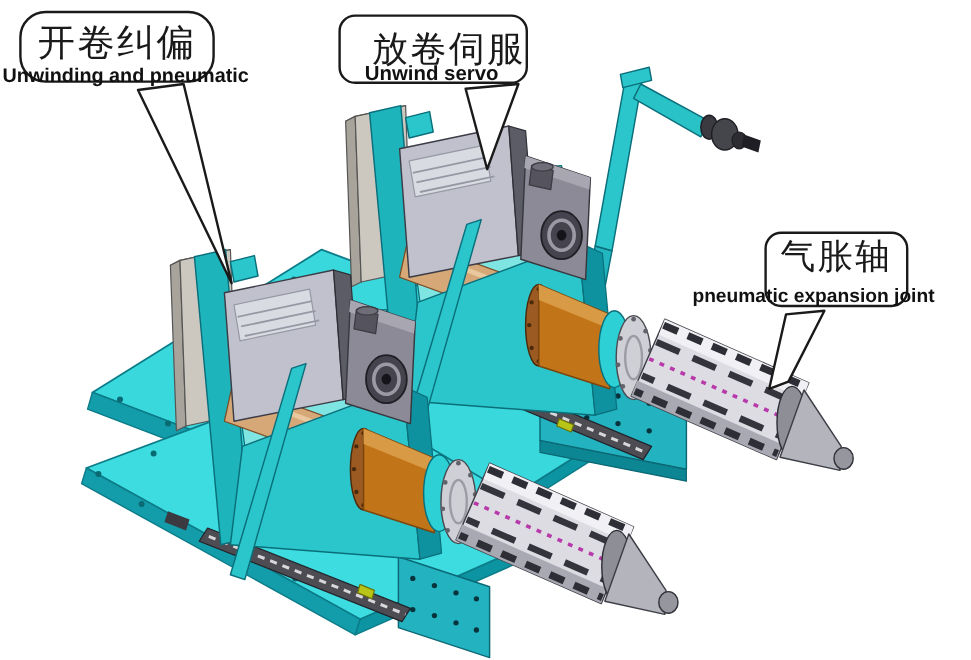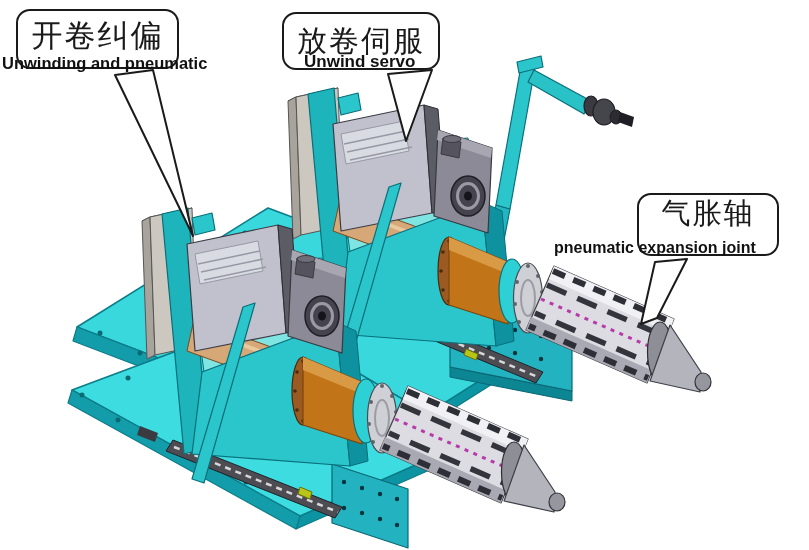--- a/index.html
+++ b/index.html
@@ -175,28 +175,28 @@
     <use href="#unit" transform="translate(-146,120)"></use>
   </g>
 
   <g fill="#ffffff" stroke="#1a1a1a" stroke-width="2">
     <polygon points="115,75 193,236 153,70"></polygon>
     <polygon points="388,74 406,141 432,70"></polygon>
     <polygon points="655,262 641,324 657,318 687,259"></polygon>
   </g>
 </svg>
 
-<div class="callout" style="left:16px;top:9px;width:163px;height:60px;padding-bottom:6px;">
+<div class="callout" style="left:16px;top:9px;width:163px;height:60px;padding-bottom:6px;border-radius:22px;">
   <span class="zh" style="font-size:31px;">开卷纠偏</span>
 </div>
 <div class="en" style="left:2px;top:54px;font-size:16.5px;">Unwinding and pneumatic</div>
 
-<div class="callout" style="left:282px;top:12px;width:158px;height:58px;padding-bottom:0;">
+<div class="callout" style="left:282px;top:12px;width:158px;height:58px;padding-bottom:0;justify-content:flex-end;">
   <span class="zh" style="font-size:30px;">放卷伺服</span>
 </div>
 <div class="en" style="left:304px;top:52px;font-size:17px;">Unwind servo</div>
 
-<div class="callout" style="left:637px;top:193px;width:142px;height:63px;padding-bottom:22px;">
+<div class="callout" style="left:637px;top:193px;width:120px;height:63px;padding-bottom:22px;">
   <span class="zh" style="font-size:29px;">气胀轴</span>
 </div>
-<div class="en" style="left:554px;top:239px;font-size:16px;">pneumatic expansion joint</div>
+<div class="en" style="left:577px;top:239px;font-size:16px;">pneumatic expansion joint</div>
 
 </div>
 
 </body></html>

